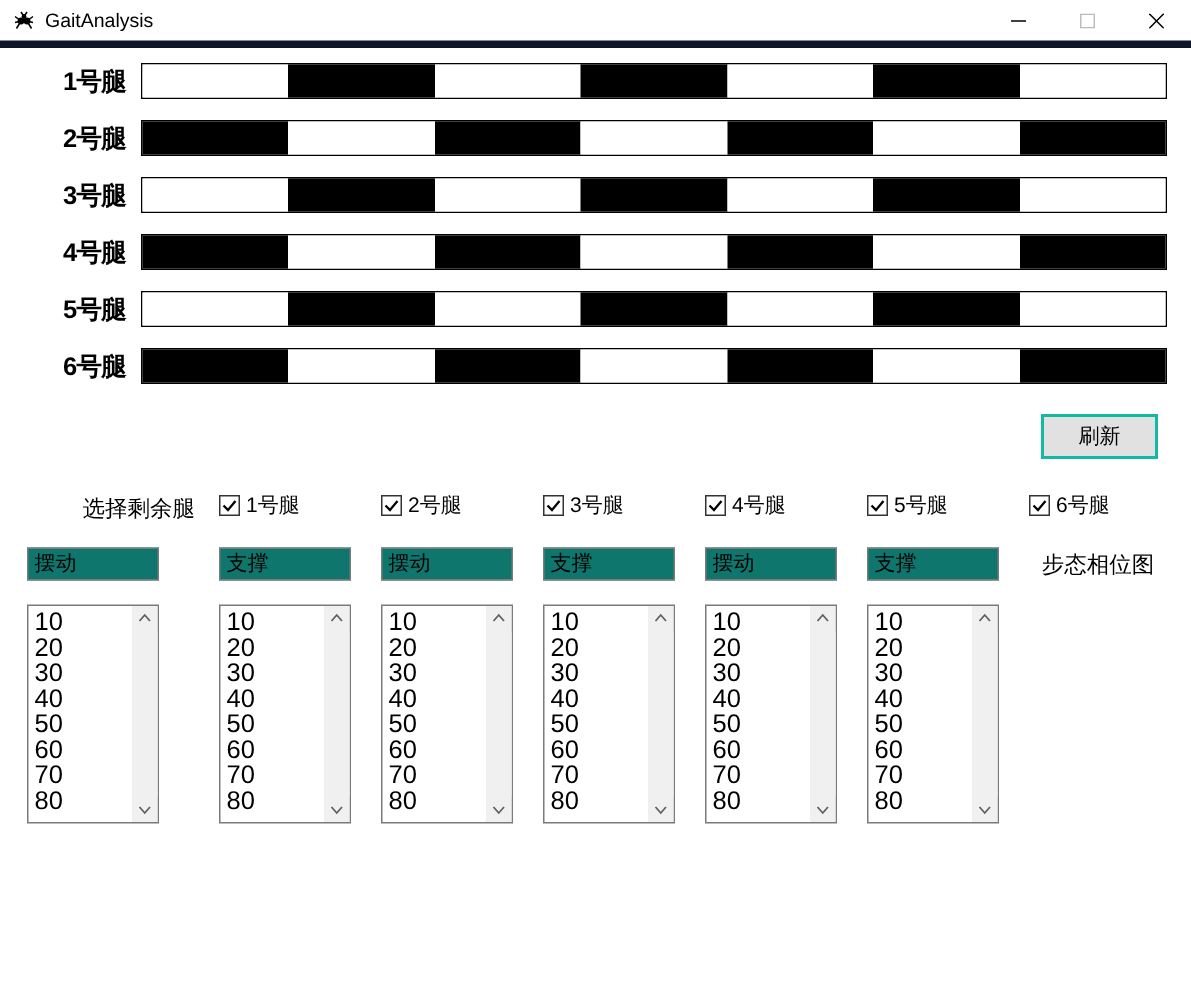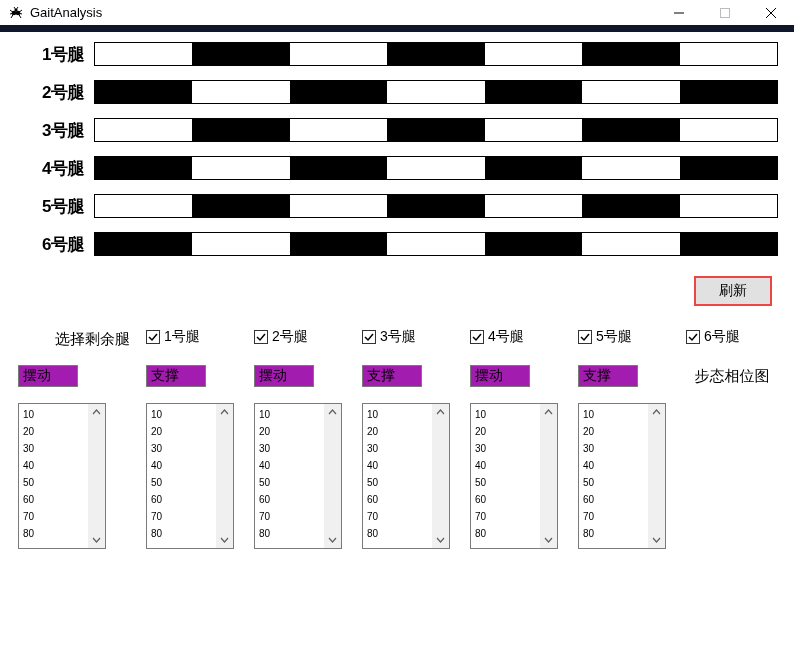--- a/index.html
+++ b/index.html
@@ -12,21 +12,21 @@
     height: 660px;
     overflow: hidden;
   }
 
   
   .titlebar {
     height: 32px;
     display: flex;
     align-items: center;
     padding: 0 0 0 8px;
-    border-bottom: 7px solid #0f172a;
+    border-bottom: 5px solid #0f172a;
   }
   .titlebar .app-icon {
     width: 16px; height: 16px;
     margin-right: 6px;
     display: inline-flex;
     align-items: center;
     justify-content: center;
   }
   .titlebar .title {
     font-size: 13px;
@@ -99,21 +99,21 @@
     height: 30px;
     background: #e1e1e1;
     border: 1px solid #adadad;
     font-size: 14px;
     display: inline-flex;
     align-items: center;
     justify-content: center;
     cursor: default;
   }
   .btn.focused {
-    border: 2px solid #ef4444;
+    border: 2px solid #14b8a6;
   }
 
   
   .form-area {
     display: grid;
     grid-template-columns: 112px repeat(6, 1fr);
     column-gap: 16px;
     row-gap: 16px;
     align-items: start;
     padding-left: 2px;
@@ -139,43 +139,43 @@
     height: 14px;
     border: 1px solid #333;
     display: inline-flex;
     align-items: center;
     justify-content: center;
     background: #fff;
   }
   .checkbox svg { display: block; }
 
   .textfield {
-    width: 60px;
+    width: 88px;
     height: 22px;
     border: 1px solid #7a7a7a;
-    background: #a21caf;
+    background: #0f766e;
     padding: 1px 4px;
     font-size: 14px;
     display: flex;
     align-items: flex-start;
   }
 
   .listbox {
     width: 88px;
     height: 146px;
     border: 1px solid #7a7a7a;
     background: #fff;
     position: relative;
     display: flex;
   }
   .listbox .items {
     flex: 1;
     padding: 2px 4px;
     overflow: hidden;
-    font-size: 10px;
+    font-size: 17px;
     line-height: 17px;
   }
   .listbox .scrollbar {
     width: 17px;
     background: #f0f0f0;
     display: flex;
     flex-direction: column;
   }
   .sbtn {
     height: 17px;

